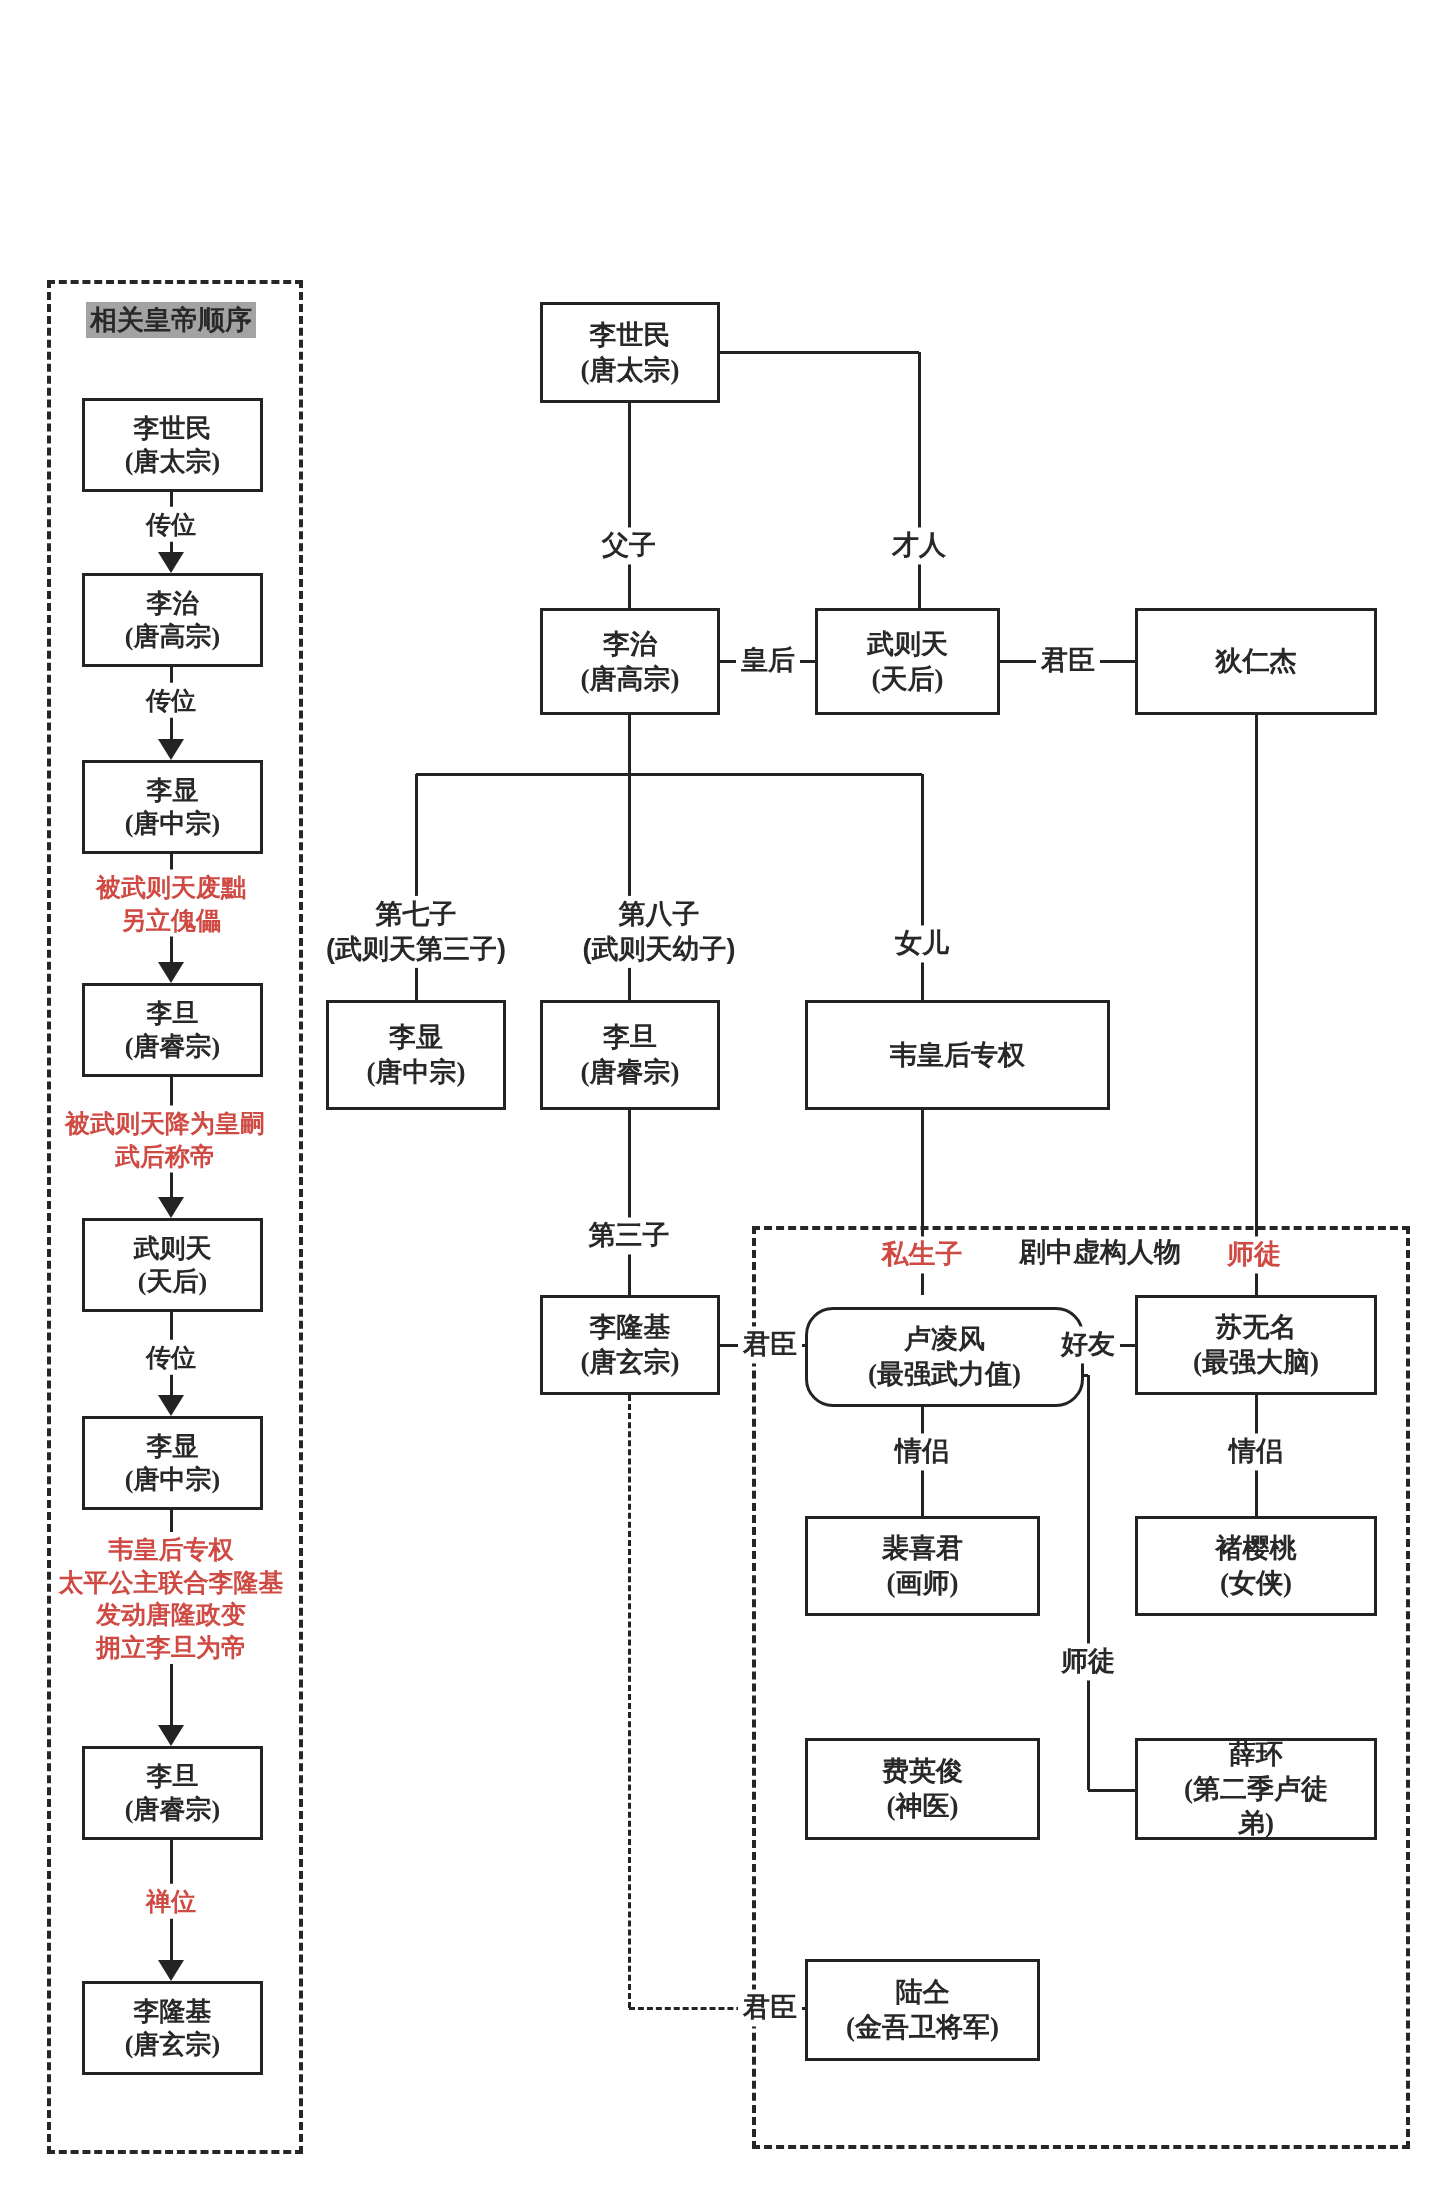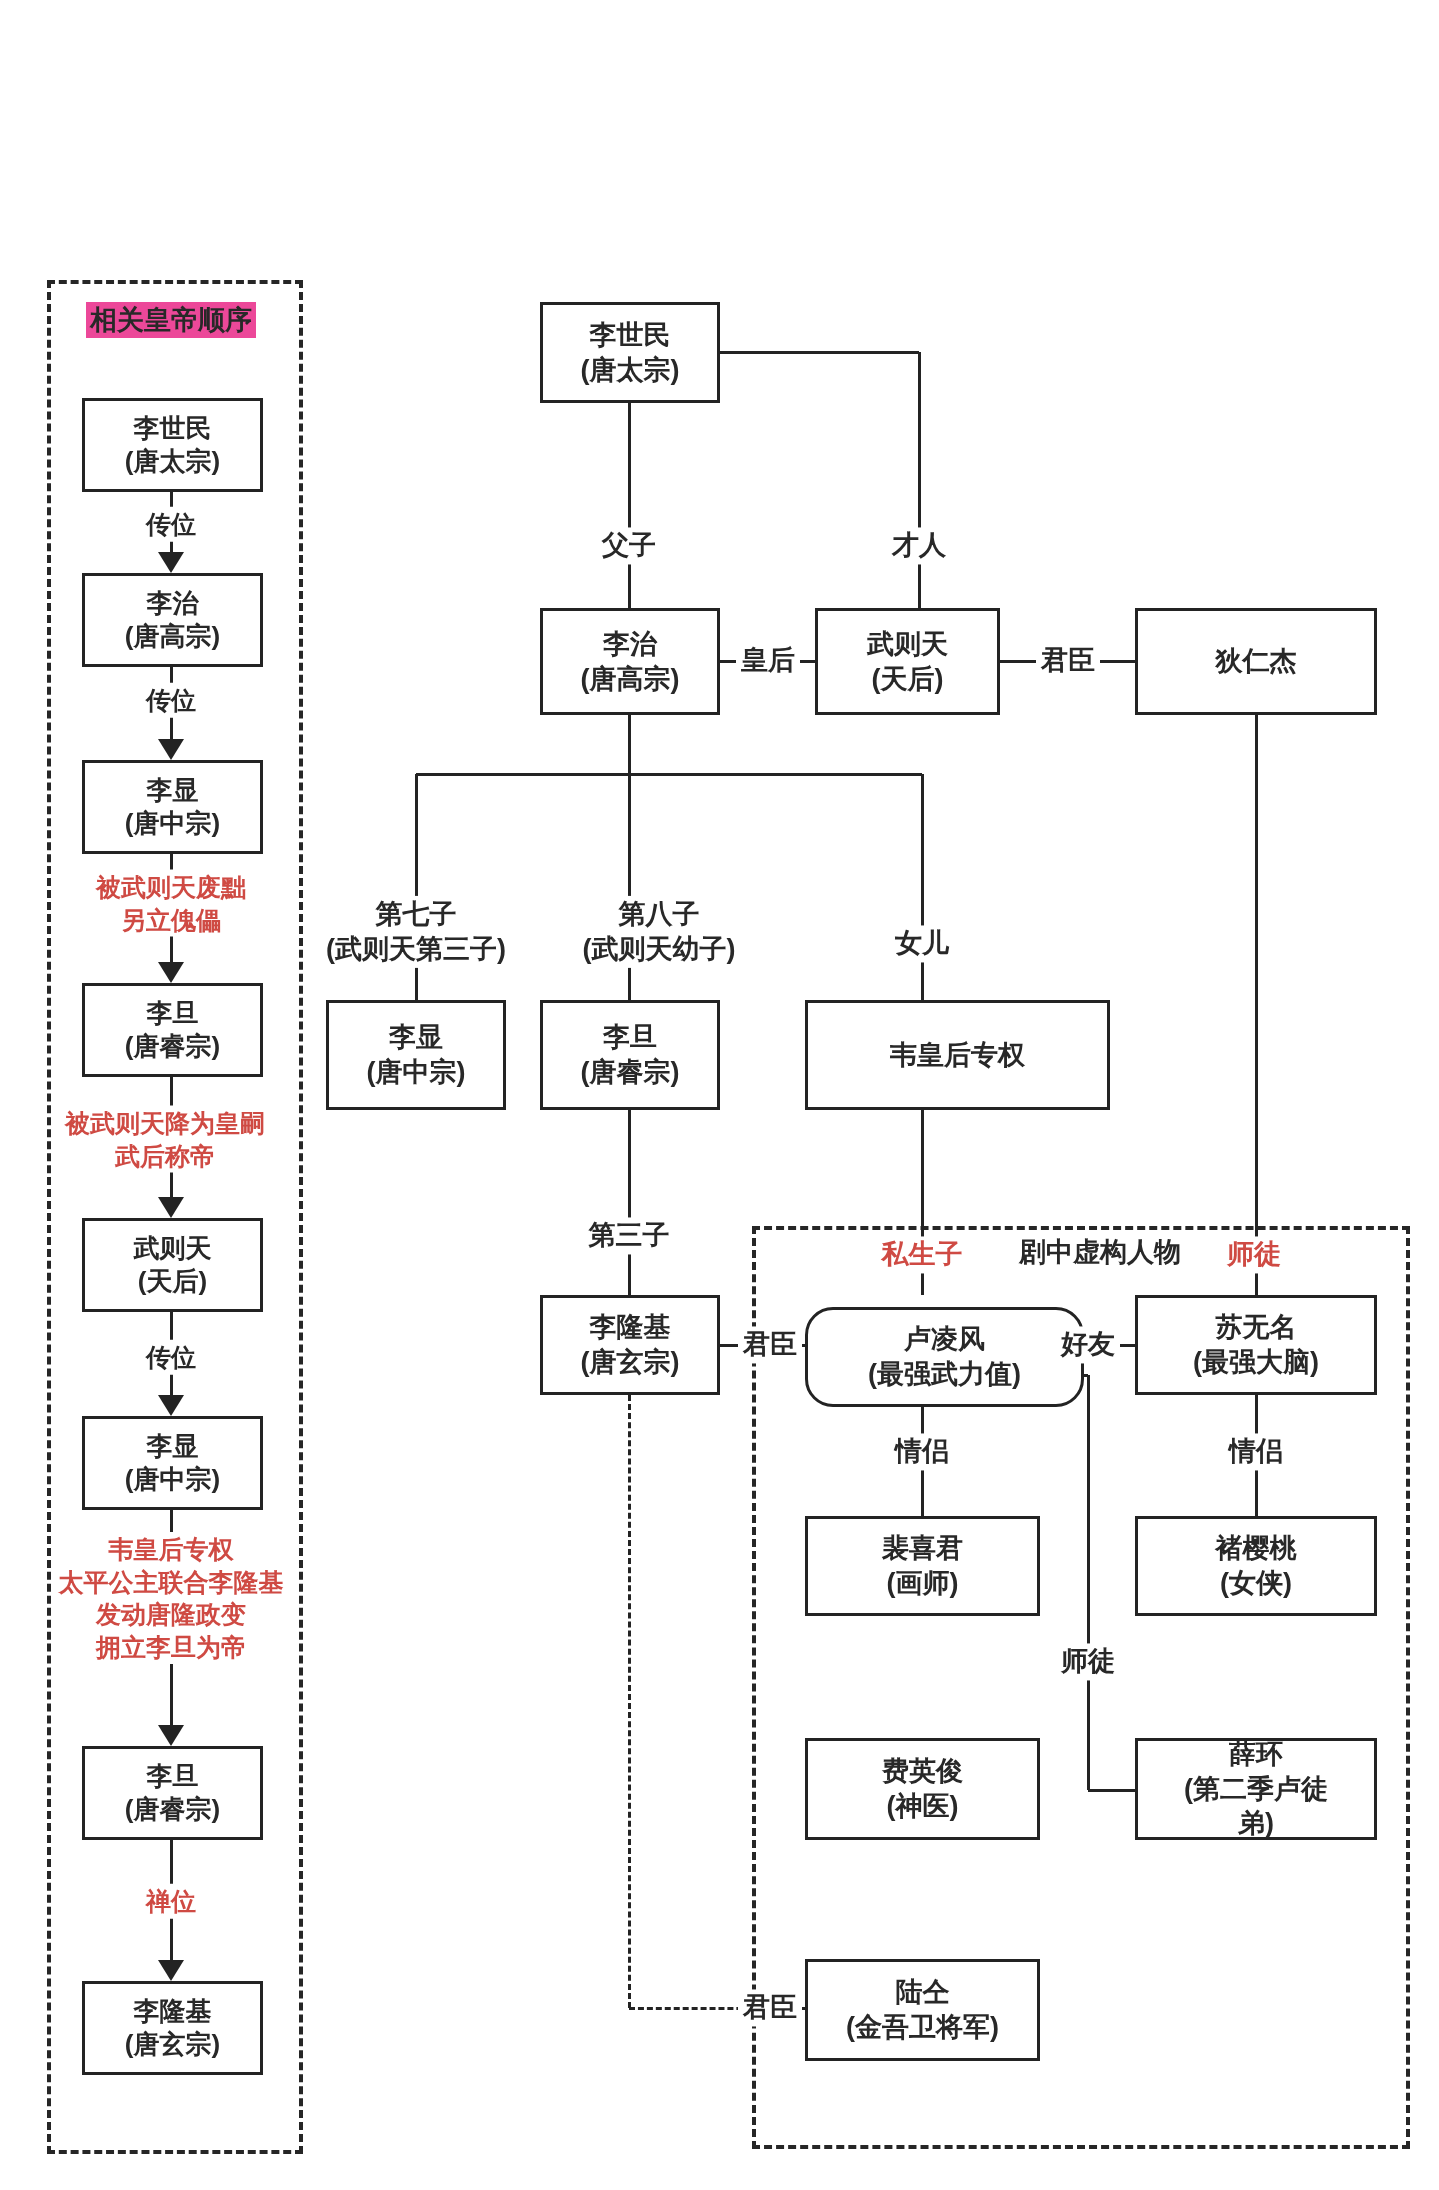--- a/index.html
+++ b/index.html
@@ -13,40 +13,41 @@
     position:absolute;left:0;top:26px;width:100%;
     text-align:center;font-size:74px;font-weight:900;
     letter-spacing:-2px;color:#2d2d2d;white-space:nowrap;
   }
   .dashed-rect{position:absolute;border:4px dashed #262626;background:transparent;}
   .node{
     position:absolute;border:3px solid #232323;background:#ffffff;
     display:flex;flex-direction:column;align-items:center;justify-content:center;
     font-weight:bold;text-align:center;line-height:1.28;box-sizing:border-box;
     z-index:3;
+    font-family:Liberation Serif, serif;
   }
   .node.main{font-size:27px;}
   .node.side{font-size:26px;border-width:3.5px;}
   .seg{position:absolute;background:#232323;z-index:1;}
   .seg.dash-v{background:transparent;border-left:3px dashed #232323;}
   .seg.dash-h{background:transparent;border-top:3px dashed #232323;}
   .lbl{
     position:absolute;transform:translate(-50%,-50%);
     background:#ffffff;padding:1px 5px;font-weight:bold;font-size:27px;
     line-height:1.3;text-align:center;white-space:nowrap;z-index:4;
   }
   .side-lbl{font-size:25px;}
   .arrow{
     position:absolute;width:0;height:0;z-index:2;
     border-left:13px solid transparent;border-right:13px solid transparent;
     border-top:21px solid #232323;
   }
   .sidebar-title{
     position:absolute;transform:translate(-50%,-50%);
-    font-size:27px;font-weight:bold;white-space:nowrap;z-index:4;background:#ec4899;padding:0 4px;
+    font-size:27px;font-weight:bold;white-space:nowrap;z-index:4;background:#a3a3a3;padding:0 4px;
   }
 </style>
 </head>
 <body>
 
 <div class="canvas">
 
   <div class="dashed-rect" id="sidebar-rect" style="left: 47px; top: 280px; width: 248px; height: 1866px;"></div>
   <div class="sidebar-title" id="sidebar-title" style="left: 171px; top: 320px;">相关皇帝顺序</div>
 

